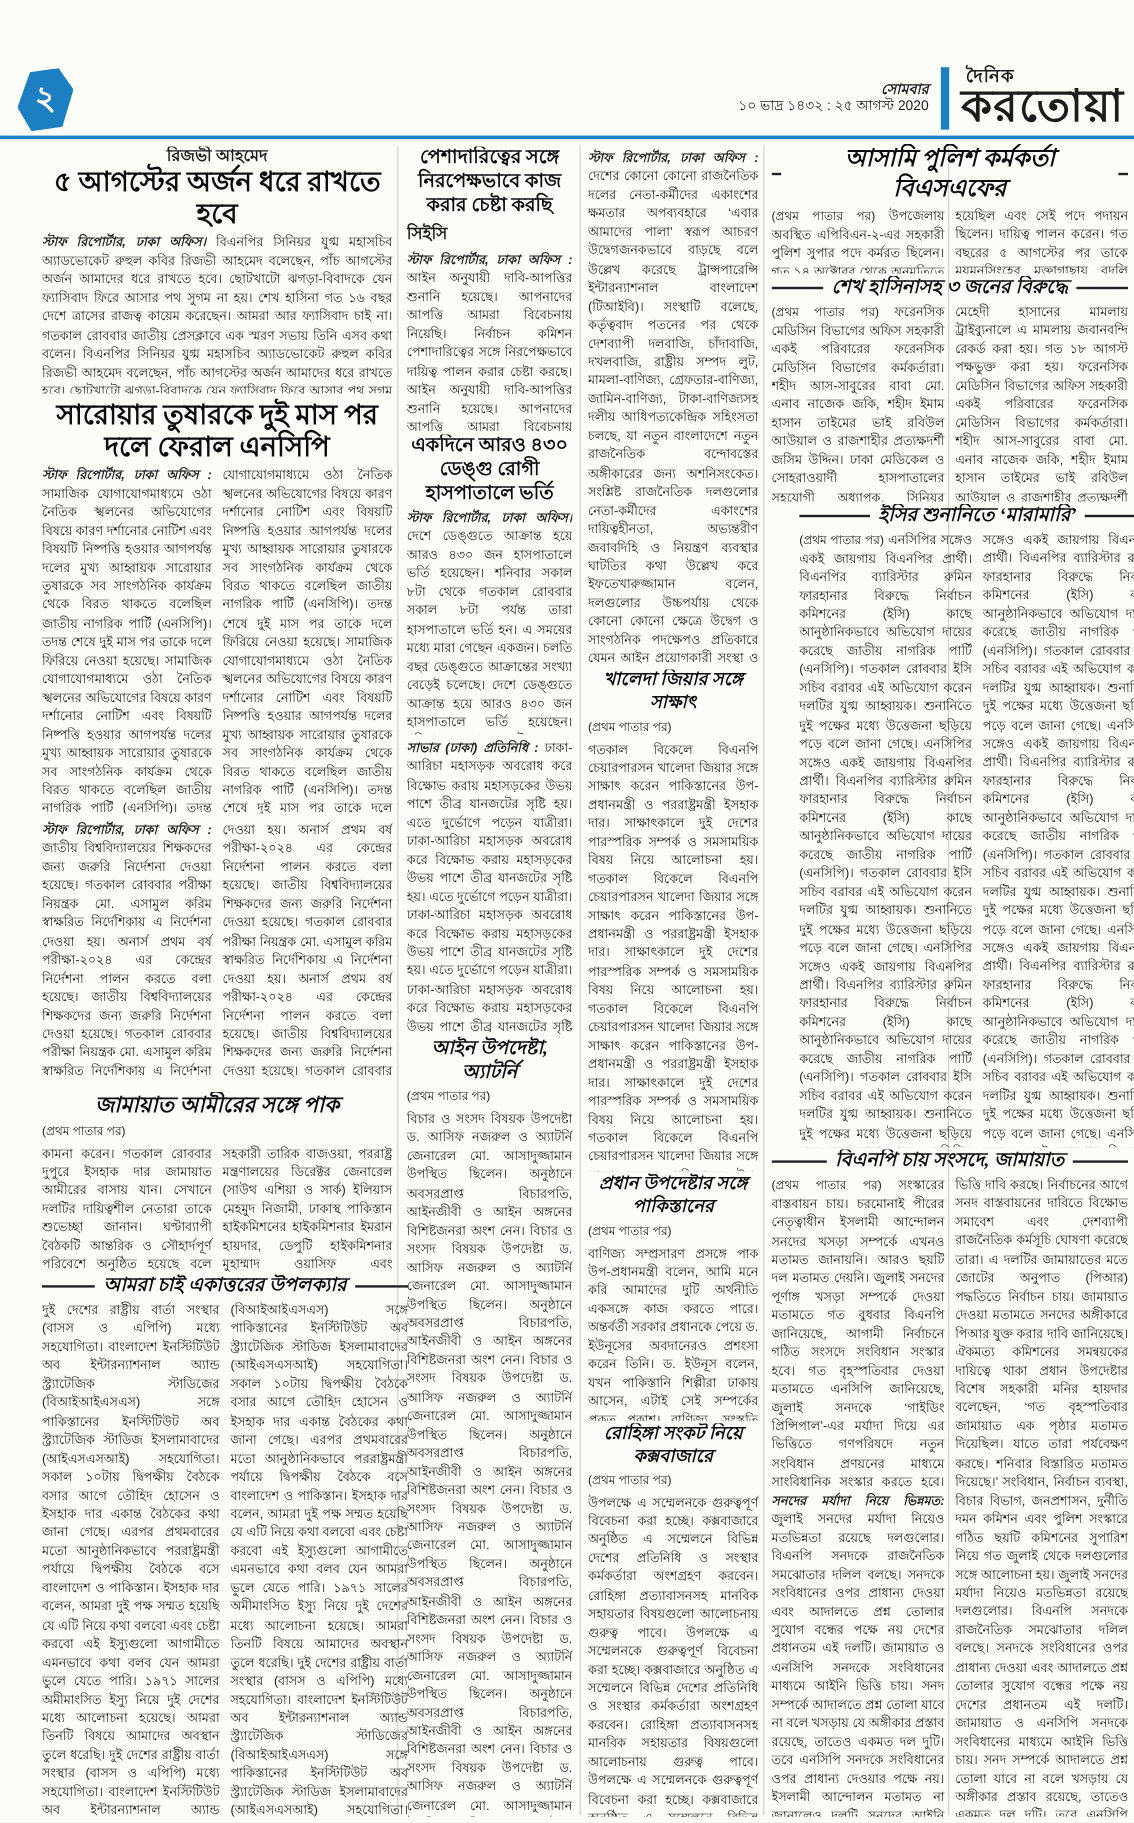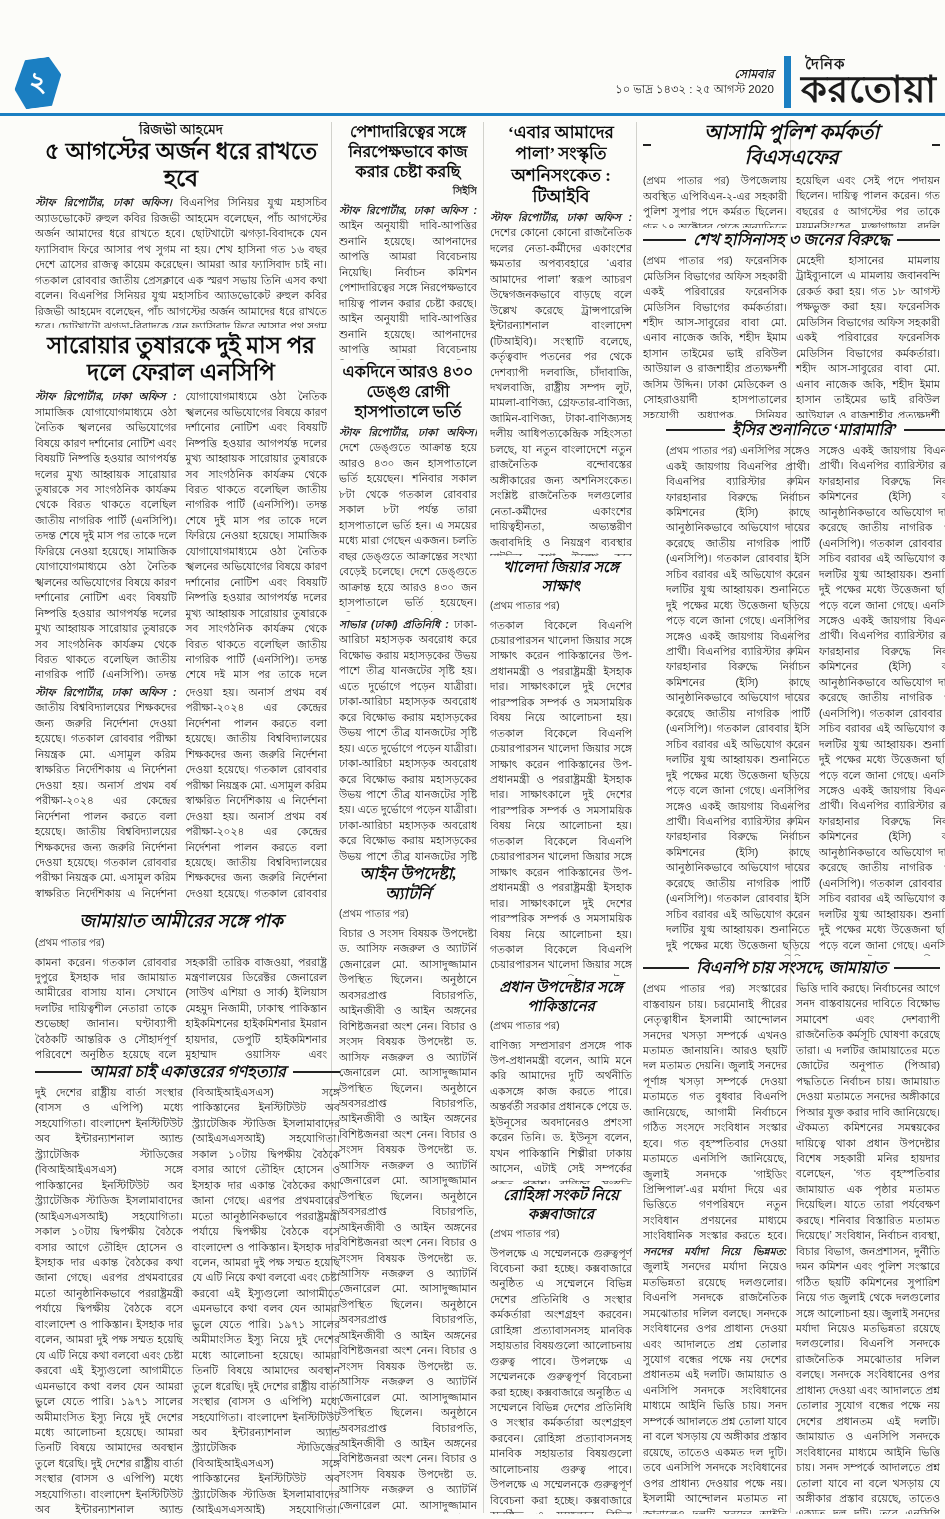--- a/index.html
+++ b/index.html
@@ -22,21 +22,21 @@
   
   .vr{position:absolute;top:122px;bottom:6px;width:1px;background:#d2d2cc;}
   
   .blk{position:absolute;overflow:hidden;}
   .kicker{font-size:13.5px;font-weight:700;text-align:center;line-height:1.2;}
   .h1{font-family:"Liberation Serif","DejaVu Serif",serif;font-weight:700;text-align:center;color:#0d0d0d;}
   .h-xl{font-size:23px;line-height:1.18;}
   .h-lg{font-size:21px;line-height:1.2;}
   .h-md{font-size:16px;line-height:1.25;}
   .h-it{font-style:italic;}
-  .attr{font-size:10px;font-weight:700;text-align:right;margin-top:1px;font-family:Liberation Mono, monospace;}
+  .attr{font-size:14px;font-weight:700;text-align:left;margin-top:1px;font-family:Liberation Mono, monospace;}
   .cont{font-size:10px;text-align:left;margin:2px 0 3px;}
   .dash{display:flex;align-items:center;gap:7px;}
   .dash::before,.dash::after{content:"";flex:1 1 auto;border-top:2px solid #222;min-width:8px;}
   .body{font-size:10.6px;line-height:1.46;text-align:justify;color:#202020;margin-top:3px;}
   .cols2{column-count:2;column-gap:9px;}
   .byline{font-weight:700;font-style:italic;}
   .subhead{font-weight:700;font-style:italic;}
   .fill-h{height:100%;}
 </style>
 </head>
@@ -81,21 +81,21 @@
   </div>
 
   <div class="blk" style="left:35px;top:910px;width:292px;height:150px">
     <div class="h1 h-md h-it" style="font-size:18px">জামায়াত আমীরের সঙ্গে পাক</div>
     <div class="cont">(প্রথম পাতার পর)</div>
     <div class="body cols2 fill-h"><span>কামনা করেন। গতকাল রোববার দুপুরে ইসহাক দার জামায়াত আমীরের বাসায় যান। সেখানে দলটির দায়িত্বশীল নেতারা তাকে শুভেচ্ছা জানান। ঘণ্টাব্যাপী বৈঠকটি আন্তরিক ও সৌহার্দপূর্ণ পরিবেশে অনুষ্ঠিত হয়েছে বলে জানা গেছে। ইসহাক দারের সঙ্গে ছিলেন পাক প্রধানমন্ত্রীর বিশেষ সহকারী তারিক বাজওয়া, পররাষ্ট্র মন্ত্রণালয়ের ডিরেক্টর জেনারেল (সাউথ এশিয়া ও সার্ক) ইলিয়াস মেহমুদ নিজামী, ঢাকাস্থ পাকিস্তান হাইকমিশনের হাইকমিশনার ইমরান হায়দার, ডেপুটি হাইকমিশনার মুহাম্মাদ ওয়াসিফ এবং পলিটিক্যাল কাউন্সেলর কামরান দাঙ্গাল প্রমুখ। কামনা করেন। গতকাল রোববার দুপুরে ইসহাক দার জামায়াত আমীরের বাসায় যান। সেখানে দলটির দায়িত্বশীল নেতারা তাকে শুভেচ্ছা জানান। ঘণ্টাব্যাপী বৈঠকটি আন্তরিক ও সৌহার্দপূর্ণ পরিবেশে অনুষ্ঠিত হয়েছে বলে জানা গেছে। ইসহাক দারের সঙ্গে ছিলেন পাক প্রধানমন্ত্রীর বিশেষ সহকারী তারিক বাজওয়া, পররাষ্ট্র মন্ত্রণালয়ের ডিরেক্টর জেনারেল (সাউথ এশিয়া ও সার্ক) ইলিয়াস মেহমুদ নিজামী, ঢাকাস্থ পাকিস্তান হাইকমিশনের হাইকমিশনার ইমরান হায়দার, ডেপুটি হাইকমিশনার মুহাম্মাদ ওয়াসিফ এবং পলিটিক্যাল কাউন্সেলর কামরান দাঙ্গাল প্রমুখ।</span></div>
   </div>
 
   <div class="blk" style="left:35px;top:1062px;width:305px;height:452px">
     <div class="h1 h-md h-it dash" style="font-size:16px">
-        <span>আমরা চাই একাত্তরের গণহত্যার</span>
+        <span>আমরা চাই একাত্তরের উপলক্যার</span>
       </div>
     <div class="body cols2 fill-h"><span>দুই দেশের রাষ্ট্রীয় বার্তা সংস্থার (বাসস ও এপিপি) মধ্যে সহযোগিতা। বাংলাদেশ ইনস্টিটিউট অব ইন্টারন্যাশনাল অ্যান্ড স্ট্র্যাটেজিক স্টাডিজের (বিআইআইএসএস) সঙ্গে পাকিস্তানের ইনস্টিটিউট অব স্ট্র্যাটেজিক স্টাডিজ ইসলামাবাদের (আইএসএসআই) সহযোগিতা। সকাল ১০টায় দ্বিপক্ষীয় বৈঠকে বসার আগে তৌহিদ হোসেন ও ইসহাক দার একান্ত বৈঠকের কথা জানা গেছে। এরপর প্রথমবারের মতো আনুষ্ঠানিকভাবে পররাষ্ট্রমন্ত্রী পর্যায়ে দ্বিপক্ষীয় বৈঠকে বসে বাংলাদেশ ও পাকিস্তান। ইসহাক দার বলেন, আমরা দুই পক্ষ সম্মত হয়েছি যে এটি নিয়ে কথা বলবো এবং চেষ্টা করবো এই ইস্যুগুলো আগামীতে এমনভাবে কথা বলব যেন আমরা ভুলে যেতে পারি। ১৯৭১ সালের অমীমাংসিত ইস্যু নিয়ে দুই দেশের মধ্যে আলোচনা হয়েছে। আমরা তিনটি বিষয়ে আমাদের অবস্থান তুলে ধরেছি। দুই দেশের রাষ্ট্রীয় বার্তা সংস্থার (বাসস ও এপিপি) মধ্যে সহযোগিতা। বাংলাদেশ ইনস্টিটিউট অব ইন্টারন্যাশনাল অ্যান্ড স্ট্র্যাটেজিক স্টাডিজের (বিআইআইএসএস) সঙ্গে পাকিস্তানের ইনস্টিটিউট অব স্ট্র্যাটেজিক স্টাডিজ ইসলামাবাদের (আইএসএসআই) সহযোগিতা। সকাল ১০টায় দ্বিপক্ষীয় বৈঠকে বসার আগে তৌহিদ হোসেন ও ইসহাক দার একান্ত বৈঠকের কথা জানা গেছে। এরপর প্রথমবারের মতো আনুষ্ঠানিকভাবে পররাষ্ট্রমন্ত্রী পর্যায়ে দ্বিপক্ষীয় বৈঠকে বসে বাংলাদেশ ও পাকিস্তান। ইসহাক দার বলেন, আমরা দুই পক্ষ সম্মত হয়েছি যে এটি নিয়ে কথা বলবো এবং চেষ্টা করবো এই ইস্যুগুলো আগামীতে এমনভাবে কথা বলব যেন আমরা ভুলে যেতে পারি। ১৯৭১ সালের অমীমাংসিত ইস্যু নিয়ে দুই দেশের মধ্যে আলোচনা হয়েছে। আমরা তিনটি বিষয়ে আমাদের অবস্থান তুলে ধরেছি। দুই দেশের রাষ্ট্রীয় বার্তা সংস্থার (বাসস ও এপিপি) মধ্যে সহযোগিতা। বাংলাদেশ ইনস্টিটিউট অব ইন্টারন্যাশনাল অ্যান্ড স্ট্র্যাটেজিক স্টাডিজের (বিআইআইএসএস) সঙ্গে পাকিস্তানের ইনস্টিটিউট অব স্ট্র্যাটেজিক স্টাডিজ ইসলামাবাদের (আইএসএসআই) সহযোগিতা। সকাল ১০টায় দ্বিপক্ষীয় বৈঠকে বসার আগে তৌহিদ হোসেন ও ইসহাক দার একান্ত বৈঠকের কথা জানা গেছে। এরপর প্রথমবারের মতো আনুষ্ঠানিকভাবে পররাষ্ট্রমন্ত্রী পর্যায়ে দ্বিপক্ষীয় বৈঠকে বসে বাংলাদেশ ও পাকিস্তান। ইসহাক দার বলেন, আমরা দুই পক্ষ সম্মত হয়েছি যে এটি নিয়ে কথা বলবো এবং চেষ্টা করবো এই ইস্যুগুলো আগামীতে এমনভাবে কথা বলব যেন আমরা ভুলে যেতে পারি। ১৯৭১ সালের অমীমাংসিত ইস্যু নিয়ে দুই দেশের মধ্যে আলোচনা হয়েছে। আমরা তিনটি বিষয়ে আমাদের অবস্থান তুলে ধরেছি।</span></div>
   </div>
 
   <div class="blk" style="left:339px;top:122px;width:138px;height:238px">
     <div class="h1 h-md">পেশাদারিত্বের সঙ্গে নিরপেক্ষভাবে কাজ করার চেষ্টা করছি</div>
     <div class="attr">সিইসি</div>
     <div class="body fill-h"><span class="byline">স্টাফ রিপোর্টার, ঢাকা অফিস :</span> <span>আইন অনুযায়ী দাবি-আপত্তির শুনানি হয়েছে। আপনাদের আপত্তি আমরা বিবেচনায় নিয়েছি। নির্বাচন কমিশন পেশাদারিত্বের সঙ্গে নিরপেক্ষভাবে দায়িত্ব পালন করার চেষ্টা করছে। আইন অনুযায়ী দাবি-আপত্তির শুনানি হয়েছে। আপনাদের আপত্তি আমরা বিবেচনায় নিয়েছি। নির্বাচন কমিশন পেশাদারিত্বের সঙ্গে নিরপেক্ষভাবে দায়িত্ব পালন করার চেষ্টা করছে। আইন অনুযায়ী দাবি-আপত্তির শুনানি হয়েছে। আপনাদের আপত্তি আমরা বিবেচনায় নিয়েছি। নির্বাচন কমিশন পেশাদারিত্বের সঙ্গে নিরপেক্ষভাবে দায়িত্ব পালন করার চেষ্টা করছে। আইন অনুযায়ী দাবি-আপত্তির শুনানি হয়েছে। আপনাদের আপত্তি আমরা বিবেচনায় নিয়েছি। নির্বাচন কমিশন পেশাদারিত্বের সঙ্গে নিরপেক্ষভাবে দায়িত্ব পালন করার চেষ্টা করছে। আইন অনুযায়ী দাবি-আপত্তির শুনানি হয়েছে। আপনাদের আপত্তি আমরা বিবেচনায় নিয়েছি। নির্বাচন কমিশন পেশাদারিত্বের সঙ্গে নিরপেক্ষভাবে দায়িত্ব পালন করার চেষ্টা করছে।</span></div>
   </div>
 
@@ -108,21 +108,20 @@
     <div class="body fill-h"><span class="byline">সাভার (ঢাকা) প্রতিনিধি :</span> <span>ঢাকা-আরিচা মহাসড়ক অবরোধ করে বিক্ষোভ করায় মহাসড়কের উভয় পাশে তীব্র যানজটের সৃষ্টি হয়। এতে দুর্ভোগে পড়েন যাত্রীরা। ঢাকা-আরিচা মহাসড়ক অবরোধ করে বিক্ষোভ করায় মহাসড়কের উভয় পাশে তীব্র যানজটের সৃষ্টি হয়। এতে দুর্ভোগে পড়েন যাত্রীরা। ঢাকা-আরিচা মহাসড়ক অবরোধ করে বিক্ষোভ করায় মহাসড়কের উভয় পাশে তীব্র যানজটের সৃষ্টি হয়। এতে দুর্ভোগে পড়েন যাত্রীরা। ঢাকা-আরিচা মহাসড়ক অবরোধ করে বিক্ষোভ করায় মহাসড়কের উভয় পাশে তীব্র যানজটের সৃষ্টি হয়। এতে দুর্ভোগে পড়েন যাত্রীরা। ঢাকা-আরিচা মহাসড়ক অবরোধ করে বিক্ষোভ করায় মহাসড়কের উভয় পাশে তীব্র যানজটের সৃষ্টি হয়। এতে দুর্ভোগে পড়েন যাত্রীরা। ঢাকা-আরিচা মহাসড়ক অবরোধ করে বিক্ষোভ করায় মহাসড়কের উভয় পাশে তীব্র যানজটের সৃষ্টি হয়। এতে দুর্ভোগে পড়েন যাত্রীরা। ঢাকা-আরিচা মহাসড়ক অবরোধ করে বিক্ষোভ করায় মহাসড়কের উভয় পাশে তীব্র যানজটের সৃষ্টি হয়। এতে দুর্ভোগে পড়েন যাত্রীরা। ঢাকা-আরিচা মহাসড়ক অবরোধ করে বিক্ষোভ করায় মহাসড়কের উভয় পাশে তীব্র যানজটের সৃষ্টি হয়। এতে দুর্ভোগে পড়েন যাত্রীরা। ঢাকা-আরিচা মহাসড়ক অবরোধ করে বিক্ষোভ করায় মহাসড়কের উভয় পাশে তীব্র যানজটের সৃষ্টি হয়। এতে দুর্ভোগে পড়েন যাত্রীরা। ঢাকা-আরিচা মহাসড়ক অবরোধ করে বিক্ষোভ করায় মহাসড়কের উভয় পাশে তীব্র যানজটের সৃষ্টি হয়। এতে দুর্ভোগে পড়েন যাত্রীরা। ঢাকা-আরিচা মহাসড়ক অবরোধ করে বিক্ষোভ করায় মহাসড়কের উভয় পাশে তীব্র যানজটের সৃষ্টি হয়। এতে দুর্ভোগে পড়েন যাত্রীরা। ঢাকা-আরিচা মহাসড়ক অবরোধ করে বিক্ষোভ করায় মহাসড়কের উভয় পাশে তীব্র যানজটের সৃষ্টি হয়। এতে দুর্ভোগে পড়েন যাত্রীরা।</span></div>
   </div>
 
   <div class="blk" style="left:339px;top:864px;width:138px;height:650px">
     <div class="h1 h-md h-it">আইন উপদেষ্টা, অ্যাটর্নি</div>
     <div class="cont">(প্রথম পাতার পর)</div>
     <div class="body fill-h"><span>বিচার ও সংসদ বিষয়ক উপদেষ্টা ড. আসিফ নজরুল ও অ্যাটর্নি জেনারেল মো. আসাদুজ্জামান উপস্থিত ছিলেন। অনুষ্ঠানে অবসরপ্রাপ্ত বিচারপতি, আইনজীবী ও আইন অঙ্গনের বিশিষ্টজনরা অংশ নেন। বিচার ও সংসদ বিষয়ক উপদেষ্টা ড. আসিফ নজরুল ও অ্যাটর্নি জেনারেল মো. আসাদুজ্জামান উপস্থিত ছিলেন। অনুষ্ঠানে অবসরপ্রাপ্ত বিচারপতি, আইনজীবী ও আইন অঙ্গনের বিশিষ্টজনরা অংশ নেন। বিচার ও সংসদ বিষয়ক উপদেষ্টা ড. আসিফ নজরুল ও অ্যাটর্নি জেনারেল মো. আসাদুজ্জামান উপস্থিত ছিলেন। অনুষ্ঠানে অবসরপ্রাপ্ত বিচারপতি, আইনজীবী ও আইন অঙ্গনের বিশিষ্টজনরা অংশ নেন। বিচার ও সংসদ বিষয়ক উপদেষ্টা ড. আসিফ নজরুল ও অ্যাটর্নি জেনারেল মো. আসাদুজ্জামান উপস্থিত ছিলেন। অনুষ্ঠানে অবসরপ্রাপ্ত বিচারপতি, আইনজীবী ও আইন অঙ্গনের বিশিষ্টজনরা অংশ নেন। বিচার ও সংসদ বিষয়ক উপদেষ্টা ড. আসিফ নজরুল ও অ্যাটর্নি জেনারেল মো. আসাদুজ্জামান উপস্থিত ছিলেন। অনুষ্ঠানে অবসরপ্রাপ্ত বিচারপতি, আইনজীবী ও আইন অঙ্গনের বিশিষ্টজনরা অংশ নেন। বিচার ও সংসদ বিষয়ক উপদেষ্টা ড. আসিফ নজরুল ও অ্যাটর্নি জেনারেল মো. আসাদুজ্জামান উপস্থিত ছিলেন। অনুষ্ঠানে অবসরপ্রাপ্ত বিচারপতি, আইনজীবী ও আইন অঙ্গনের বিশিষ্টজনরা অংশ নেন। বিচার ও সংসদ বিষয়ক উপদেষ্টা ড. আসিফ নজরুল ও অ্যাটর্নি জেনারেল মো. আসাদুজ্জামান উপস্থিত ছিলেন। অনুষ্ঠানে অবসরপ্রাপ্ত বিচারপতি, আইনজীবী ও আইন অঙ্গনের বিশিষ্টজনরা অংশ নেন। বিচার ও সংসদ বিষয়ক উপদেষ্টা ড. আসিফ নজরুল ও অ্যাটর্নি জেনারেল মো. আসাদুজ্জামান উপস্থিত ছিলেন। অনুষ্ঠানে অবসরপ্রাপ্ত বিচারপতি, আইনজীবী ও আইন অঙ্গনের বিশিষ্টজনরা অংশ নেন। বিচার ও সংসদ বিষয়ক উপদেষ্টা ড. আসিফ নজরুল ও অ্যাটর্নি জেনারেল মো. আসাদুজ্জামান উপস্থিত ছিলেন। অনুষ্ঠানে অবসরপ্রাপ্ত বিচারপতি, আইনজীবী ও আইন অঙ্গনের বিশিষ্টজনরা অংশ নেন। বিচার ও সংসদ বিষয়ক উপদেষ্টা ড. আসিফ নজরুল ও অ্যাটর্নি জেনারেল মো. আসাদুজ্জামান উপস্থিত ছিলেন। অনুষ্ঠানে অবসরপ্রাপ্ত বিচারপতি, আইনজীবী ও আইন অঙ্গনের বিশিষ্টজনরা অংশ নেন। বিচার ও সংসদ বিষয়ক উপদেষ্টা ড. আসিফ নজরুল ও অ্যাটর্নি জেনারেল মো. আসাদুজ্জামান উপস্থিত ছিলেন। অনুষ্ঠানে অবসরপ্রাপ্ত বিচারপতি, আইনজীবী ও আইন অঙ্গনের বিশিষ্টজনরা অংশ নেন। বিচার ও সংসদ বিষয়ক উপদেষ্টা ড. আসিফ নজরুল ও অ্যাটর্নি জেনারেল মো. আসাদুজ্জামান উপস্থিত ছিলেন। অনুষ্ঠানে অবসরপ্রাপ্ত বিচারপতি, আইনজীবী ও আইন অঙ্গনের বিশিষ্টজনরা অংশ নেন। বিচার ও সংসদ বিষয়ক উপদেষ্টা ড. আসিফ নজরুল ও অ্যাটর্নি জেনারেল মো. আসাদুজ্জামান উপস্থিত ছিলেন। অনুষ্ঠানে অবসরপ্রাপ্ত বিচারপতি, আইনজীবী ও আইন অঙ্গনের বিশিষ্টজনরা অংশ নেন। বিচার ও সংসদ বিষয়ক উপদেষ্টা ড. আসিফ নজরুল ও অ্যাটর্নি জেনারেল মো. আসাদুজ্জামান উপস্থিত ছিলেন। অনুষ্ঠানে অবসরপ্রাপ্ত বিচারপতি, আইনজীবী ও আইন অঙ্গনের বিশিষ্টজনরা অংশ নেন। বিচার ও সংসদ বিষয়ক উপদেষ্টা ড. আসিফ নজরুল ও অ্যাটর্নি জেনারেল মো. আসাদুজ্জামান উপস্থিত ছিলেন। অনুষ্ঠানে অবসরপ্রাপ্ত বিচারপতি, আইনজীবী ও আইন অঙ্গনের বিশিষ্টজনরা অংশ নেন। বিচার ও সংসদ বিষয়ক উপদেষ্টা ড. আসিফ নজরুল ও অ্যাটর্নি জেনারেল মো. আসাদুজ্জামান উপস্থিত ছিলেন। অনুষ্ঠানে অবসরপ্রাপ্ত বিচারপতি, আইনজীবী ও আইন অঙ্গনের বিশিষ্টজনরা অংশ নেন।</span></div>
   </div>
 
   <div class="blk" style="left:490px;top:122px;width:142px;height:434px">
-    <div class="h1 h-md" style="font-size:17px">‘এবার আমাদের পালা’ সংস্কৃতি অশনিসংকেত : টিআইবি</div>
     <div class="body fill-h"><span class="byline">স্টাফ রিপোর্টার, ঢাকা অফিস :</span> <span>দেশের কোনো কোনো রাজনৈতিক দলের নেতা-কর্মীদের একাংশের ক্ষমতার অপব্যবহারে ‘এবার আমাদের পালা’ স্বরূপ আচরণ উদ্বেগজনকভাবে বাড়ছে বলে উল্লেখ করেছে ট্রান্সপারেন্সি ইন্টারন্যাশনাল বাংলাদেশ (টিআইবি)। সংস্থাটি বলেছে, কর্তৃত্ববাদ পতনের পর থেকে দেশব্যাপী দলবাজি, চাঁদাবাজি, দখলবাজি, রাষ্ট্রীয় সম্পদ লুট, মামলা-বাণিজ্য, গ্রেফতার-বাণিজ্য, জামিন-বাণিজ্য, টাকা-বাণিজ্যসহ দলীয় আধিপত্যকেন্দ্রিক সহিংসতা চলছে, যা নতুন বাংলাদেশে নতুন রাজনৈতিক বন্দোবস্তের অঙ্গীকারের জন্য অশনিসংকেত। সংশ্লিষ্ট রাজনৈতিক দলগুলোর নেতা-কর্মীদের একাংশের দায়িত্বহীনতা, অভ্যন্তরীণ জবাবদিহি ও নিয়ন্ত্রণ ব্যবস্থার ঘাটতির কথা উল্লেখ করে ইফতেখারুজ্জামান বলেন, দলগুলোর উচ্চপর্যায় থেকে কোনো কোনো ক্ষেত্রে উদ্বেগ ও সাংগঠনিক পদক্ষেপও প্রতিকারে যেমন আইন প্রয়োগকারী সংস্থা ও পাশাপাশি অনেক ক্ষেত্রে সহায়ক ভূমিকা পালন করছে। দেশের কোনো কোনো রাজনৈতিক দলের নেতা-কর্মীদের একাংশের ক্ষমতার অপব্যবহারে ‘এবার আমাদের পালা’ স্বরূপ আচরণ উদ্বেগজনকভাবে বাড়ছে বলে উল্লেখ করেছে ট্রান্সপারেন্সি ইন্টারন্যাশনাল বাংলাদেশ (টিআইবি)। সংস্থাটি বলেছে, কর্তৃত্ববাদ পতনের পর থেকে দেশব্যাপী দলবাজি, চাঁদাবাজি, দখলবাজি, রাষ্ট্রীয় সম্পদ লুট, মামলা-বাণিজ্য, গ্রেফতার-বাণিজ্য, জামিন-বাণিজ্য, টাকা-বাণিজ্যসহ দলীয় আধিপত্যকেন্দ্রিক সহিংসতা চলছে, যা নতুন বাংলাদেশে নতুন রাজনৈতিক বন্দোবস্তের অঙ্গীকারের জন্য অশনিসংকেত। সংশ্লিষ্ট রাজনৈতিক দলগুলোর নেতা-কর্মীদের একাংশের দায়িত্বহীনতা, অভ্যন্তরীণ জবাবদিহি ও নিয়ন্ত্রণ ব্যবস্থার ঘাটতির কথা উল্লেখ করে ইফতেখারুজ্জামান বলেন, দলগুলোর উচ্চপর্যায় থেকে কোনো কোনো ক্ষেত্রে উদ্বেগ ও সাংগঠনিক পদক্ষেপও প্রতিকারে যেমন আইন প্রয়োগকারী সংস্থা ও পাশাপাশি অনেক ক্ষেত্রে সহায়ক ভূমিকা পালন করছে।</span></div>
   </div>
 
   <div class="blk" style="left:490px;top:558px;width:142px;height:418px">
     <div class="h1 h-md h-it" style="font-size:15px">খালেদা জিয়ার সঙ্গে সাক্ষাৎ</div>
     <div class="cont">(প্রথম পাতার পর)</div>
     <div class="body fill-h"><span>গতকাল বিকেলে বিএনপি চেয়ারপারসন খালেদা জিয়ার সঙ্গে সাক্ষাৎ করেন পাকিস্তানের উপ-প্রধানমন্ত্রী ও পররাষ্ট্রমন্ত্রী ইসহাক দার। সাক্ষাৎকালে দুই দেশের পারস্পরিক সম্পর্ক ও সমসাময়িক বিষয় নিয়ে আলোচনা হয়। গতকাল বিকেলে বিএনপি চেয়ারপারসন খালেদা জিয়ার সঙ্গে সাক্ষাৎ করেন পাকিস্তানের উপ-প্রধানমন্ত্রী ও পররাষ্ট্রমন্ত্রী ইসহাক দার। সাক্ষাৎকালে দুই দেশের পারস্পরিক সম্পর্ক ও সমসাময়িক বিষয় নিয়ে আলোচনা হয়। গতকাল বিকেলে বিএনপি চেয়ারপারসন খালেদা জিয়ার সঙ্গে সাক্ষাৎ করেন পাকিস্তানের উপ-প্রধানমন্ত্রী ও পররাষ্ট্রমন্ত্রী ইসহাক দার। সাক্ষাৎকালে দুই দেশের পারস্পরিক সম্পর্ক ও সমসাময়িক বিষয় নিয়ে আলোচনা হয়। গতকাল বিকেলে বিএনপি চেয়ারপারসন খালেদা জিয়ার সঙ্গে সাক্ষাৎ করেন পাকিস্তানের উপ-প্রধানমন্ত্রী ও পররাষ্ট্রমন্ত্রী ইসহাক দার। সাক্ষাৎকালে দুই দেশের পারস্পরিক সম্পর্ক ও সমসাময়িক বিষয় নিয়ে আলোচনা হয়। গতকাল বিকেলে বিএনপি চেয়ারপারসন খালেদা জিয়ার সঙ্গে সাক্ষাৎ করেন পাকিস্তানের উপ-প্রধানমন্ত্রী ও পররাষ্ট্রমন্ত্রী ইসহাক দার। সাক্ষাৎকালে দুই দেশের পারস্পরিক সম্পর্ক ও সমসাময়িক বিষয় নিয়ে আলোচনা হয়। গতকাল বিকেলে বিএনপি চেয়ারপারসন খালেদা জিয়ার সঙ্গে সাক্ষাৎ করেন পাকিস্তানের উপ-প্রধানমন্ত্রী ও পররাষ্ট্রমন্ত্রী ইসহাক দার। সাক্ষাৎকালে দুই দেশের পারস্পরিক সম্পর্ক ও সমসাময়িক বিষয় নিয়ে আলোচনা হয়। গতকাল বিকেলে বিএনপি চেয়ারপারসন খালেদা জিয়ার সঙ্গে সাক্ষাৎ করেন পাকিস্তানের উপ-প্রধানমন্ত্রী ও পররাষ্ট্রমন্ত্রী ইসহাক দার। সাক্ষাৎকালে দুই দেশের পারস্পরিক সম্পর্ক ও সমসাময়িক বিষয় নিয়ে আলোচনা হয়। গতকাল বিকেলে বিএনপি চেয়ারপারসন খালেদা জিয়ার সঙ্গে সাক্ষাৎ করেন পাকিস্তানের উপ-প্রধানমন্ত্রী ও পররাষ্ট্রমন্ত্রী ইসহাক দার। সাক্ষাৎকালে দুই দেশের পারস্পরিক সম্পর্ক ও সমসাময়িক বিষয় নিয়ে আলোচনা হয়।</span></div>
   </div>
 
   <div class="blk" style="left:490px;top:978px;width:142px;height:206px">

